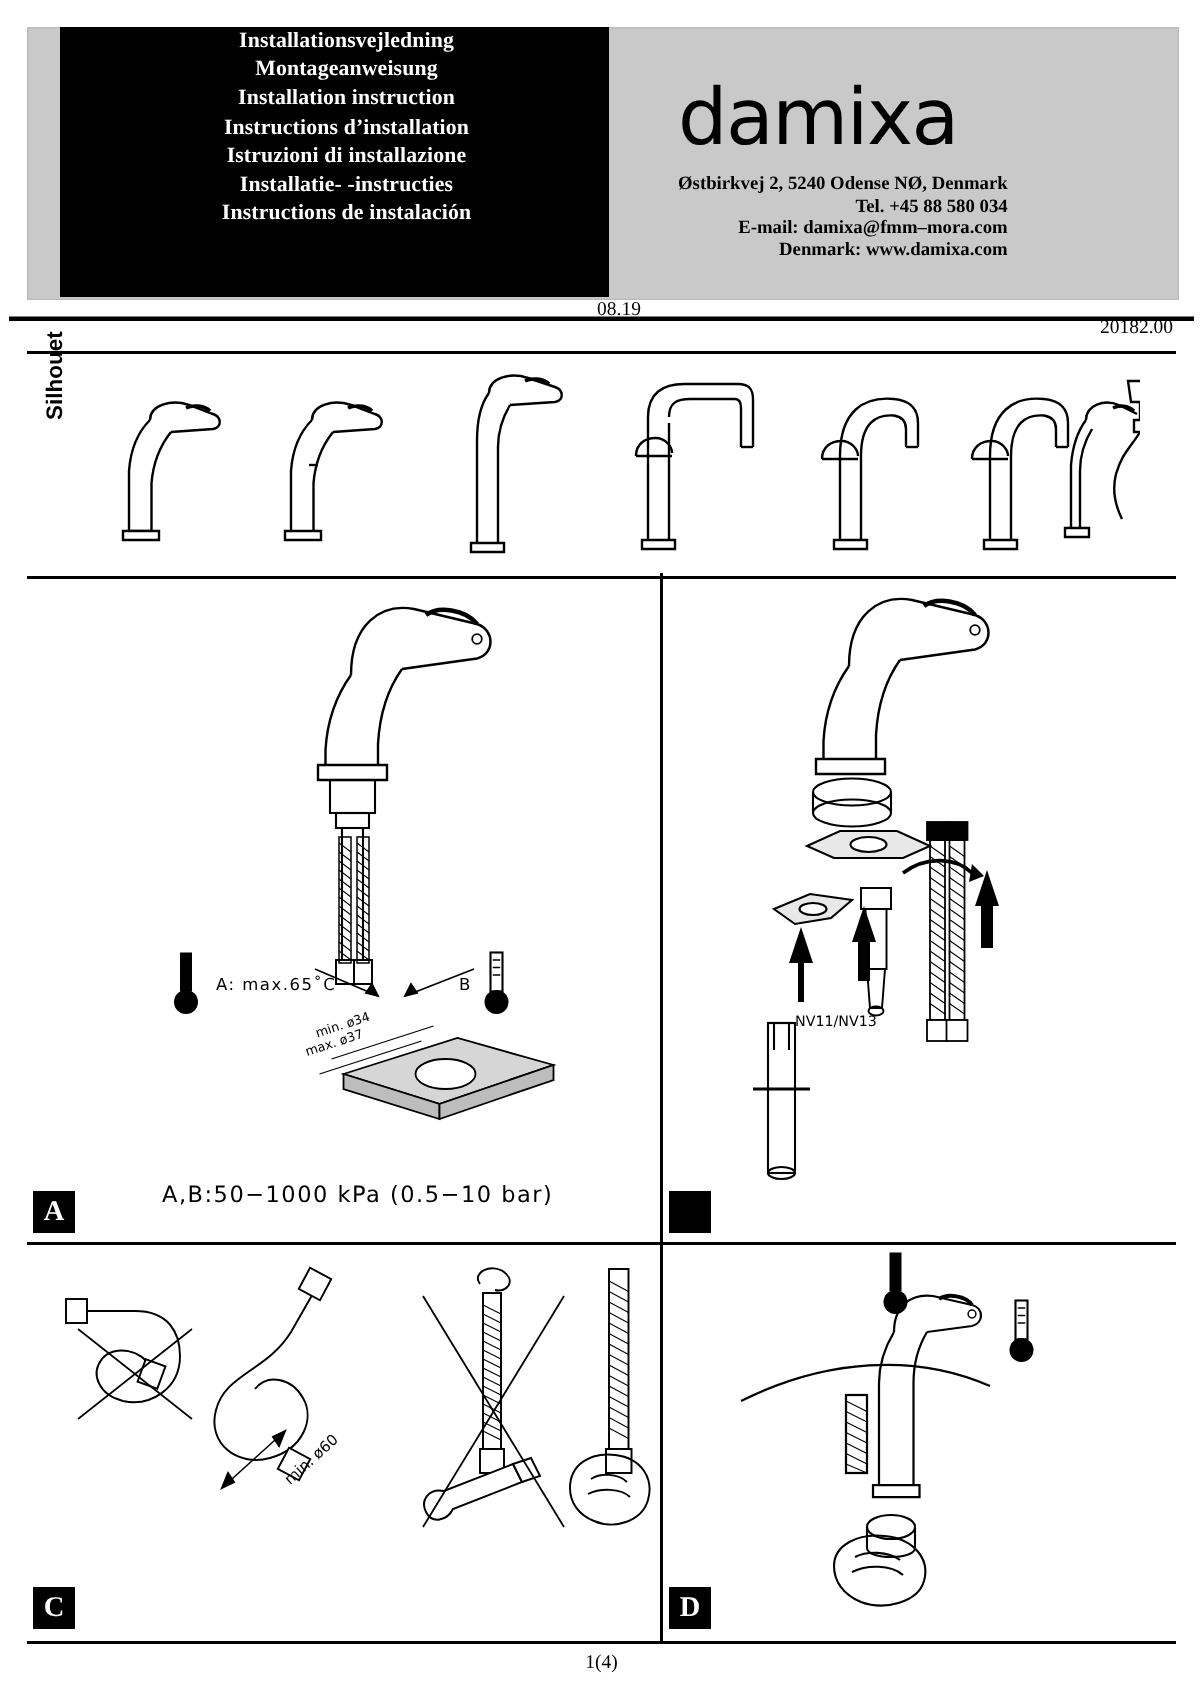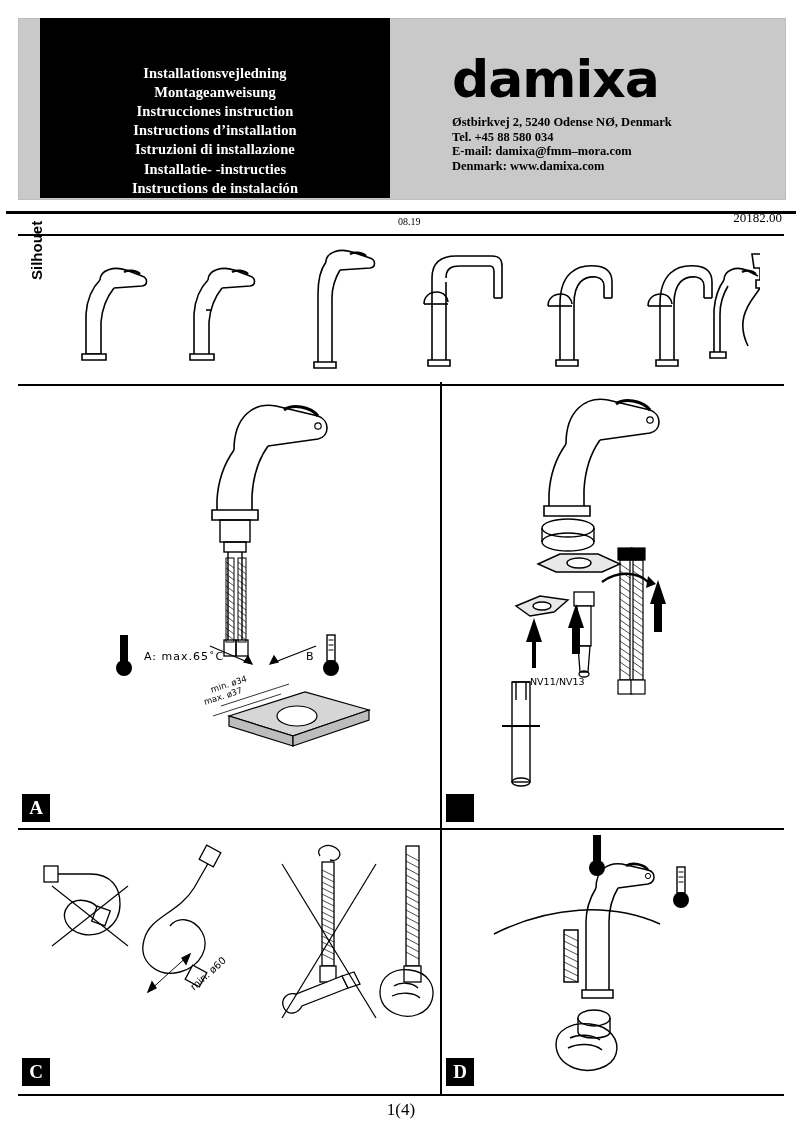--- a/index.html
+++ b/index.html
@@ -16,46 +16,46 @@
   
   .header{
     position:absolute;left:18px;top:18px;width:766px;height:180px;
     background:#c9c9c9;
     border:1px solid #bdbdbd;
   }
   .header-black{
     position:absolute;left:40px;top:18px;width:350px;height:180px;
     background:#000;
     color:#fff;
-    display:flex;flex-direction:column;align-items:center;justify-content:flex-end;
+    display:flex;flex-direction:column;align-items:center;justify-content:flex-start;padding-left:16px;
   }
   .header-black div{
     font-size:14.5px;font-weight:bold;line-height:19.2px;letter-spacing:0.1px;
     white-space:nowrap;
   }
   .brand{
     position:absolute;left:452px;top:52px;
     font-family:"DejaVu Sans", sans-serif;
-    font-weight:bold;
+    font-weight:normal;
     font-size:52px;
     letter-spacing:-1px;
     color:#000;
     line-height:54px;
   }
   .addr{
     position:absolute;left:452px;top:115px;
-    font-size:12.5px;font-weight:bold;line-height:14.6px;
+    font-size:12.5px;font-weight:bold;line-height:14.6px;text-align:right;
   }
   .addr div{white-space:nowrap;}
 
   .hr-main{
     position:absolute;left:6px;top:211px;width:790px;height:3px;background:#000;
   }
   .date{
-    position:absolute;left:398px;top:216px;font-size:10px;
+    position:absolute;left:398px;top:198px;font-size:13px;
   }
   .docnum{
     position:absolute;right:20px;top:210px;font-size:13px;
   }
 
   
   .strip{
     position:absolute;left:18px;top:234px;width:766px;height:148px;
     border-top:2px solid #000;border-bottom:2px solid #000;
   }
@@ -77,21 +77,21 @@
   }
   .panel{position:absolute;}
   .panel-tag{
     position:absolute;width:28px;height:28px;background:#000;color:#fff;
     font-family:"Liberation Serif", serif;
     font-weight:bold;font-size:19px;
     display:flex;align-items:center;justify-content:center;
   }
   .pagenum{
     position:absolute;left:0;top:1100px;width:802px;text-align:center;
-    font-size:17px;
+    font-size:13px;
   }
 
   .dtext{
     font-family:"DejaVu Sans", sans-serif;
     font-size:11px;
     letter-spacing:1px;
     white-space:nowrap;
   }
   .small-dim{
     font-family:"DejaVu Sans", sans-serif;
@@ -108,21 +108,21 @@
 </head>
 <body>
 
 <div class="page">
 
   <div class="header"></div>
 
   <div class="header-black">
     <div>Installationsvejledning</div>
     <div>Montageanweisung</div>
-    <div>Instrucciones instruction</div>
+    <div>Installation instruction</div>
     <div>Instructions d’installation</div>
     <div>Istruzioni di installazione</div>
     <div>Installatie- -instructies</div>
     <div>Instructions de instalación</div>
   </div>
 
   <div class="brand">damixa</div>
 
   <div class="addr">
     <div>Østbirkvej 2, 5240 Odense NØ, Denmark</div>
@@ -289,20 +289,21 @@
         <path d="M100 64 L100 74 L176 48 L176 38 Z"></path>
       </g>
       <g stroke="#000" stroke-width="0.8" fill="none">
         <path d="M28 34 L96 12"></path>
         <path d="M20 44 L88 22"></path>
       </g>
     </svg>
     <div class="small-dim" style="position:absolute;left:192px;top:297px;transform:rotate(-18deg);">min. ø34</div>
     <div class="small-dim" style="position:absolute;left:185px;top:309px;transform:rotate(-18deg);">max. ø37</div>
 
+    <div class="dtext" style="position:absolute;left:90px;top:405px;font-size:15px;">A,B:50−1000 kPa (0.5−10 bar)</div>
 
     <div class="panel-tag" style="left:4px;top:412px;">A</div>
   </div>
 
   <div class="panel" style="left:442px;top:382px;width:342px;height:446px;">
 
     <svg style="position:absolute;left:60px;top:0px;" width="260" height="440" viewBox="0 0 260 440">
       <g fill="none" stroke="#000" stroke-width="1.6">
         <path d="M64 62 C64 28 84 14 106 18 L148 28 C160 32 160 48 148 51 L98 58"></path>
         <path d="M64 62 C54 76 48 94 47 112 L47 124"></path>

